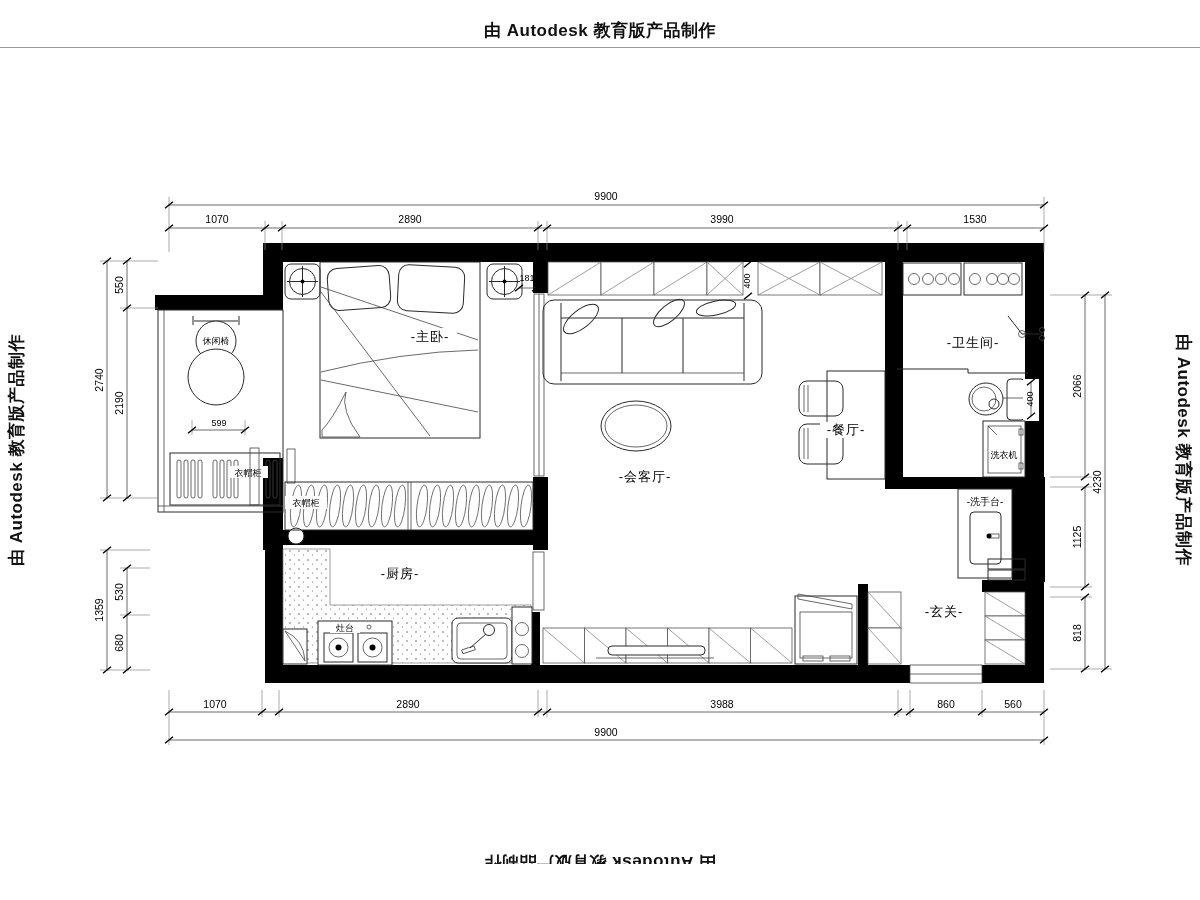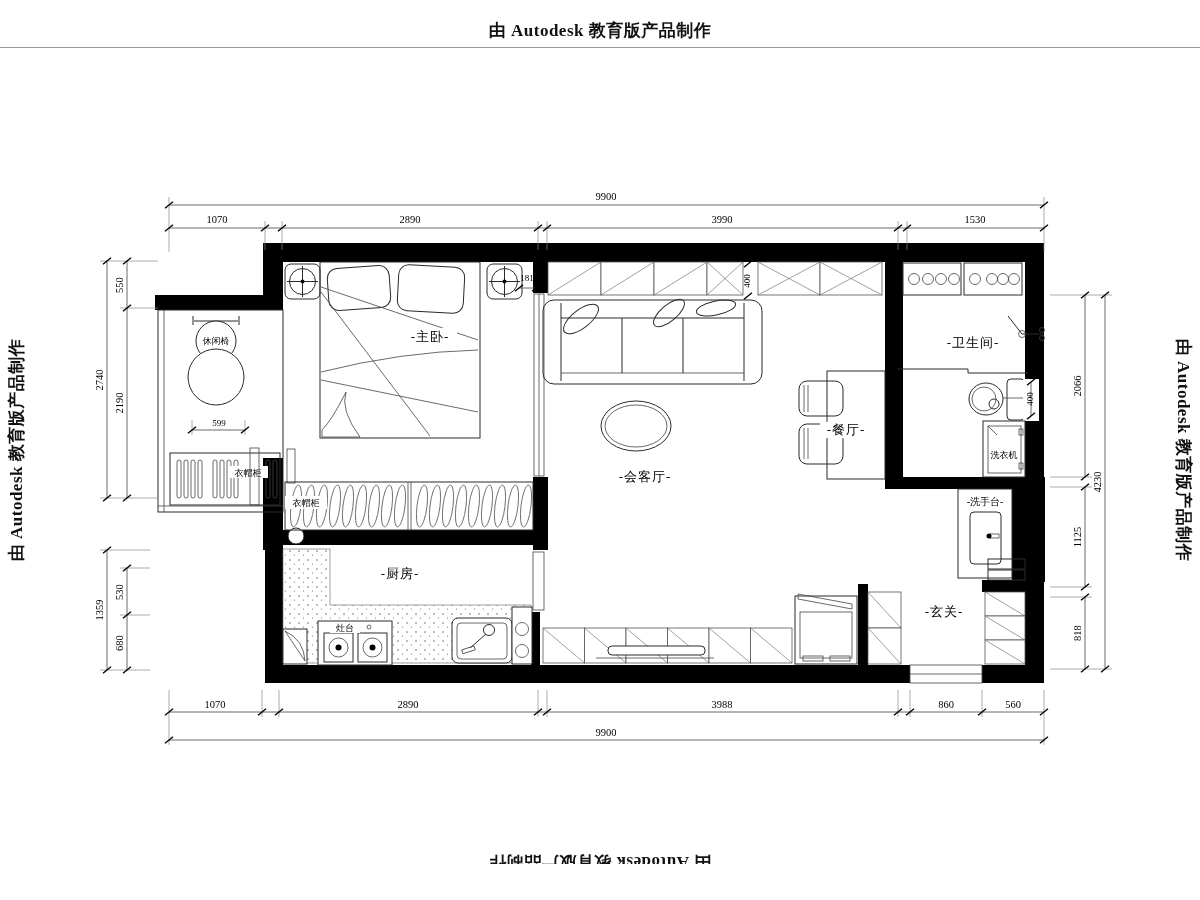--- a/index.html
+++ b/index.html
@@ -1,17 +1,17 @@
 <!DOCTYPE html>
 <html><head>
 <meta charset="utf-8">
 <style>
   html,body{margin:0;padding:0;background:#fff;}
   .sheet{position:relative;width:1200px;height:864px;background:#fff;overflow:hidden;
-         font-family:Liberation Serif, serif;color:#000;}
+         font-family:Liberation Sans, sans-serif;color:#000;}
   .stamp{position:absolute;white-space:nowrap;font-size:17px;font-weight:700;
          letter-spacing:.5px;color:#111;}
   .stamp-top{left:600px;top:30px;transform:translate(-50%,-50%);}
   .stamp-bottom{left:600px;top:862px;transform:translate(-50%,-50%) rotate(180deg);}
   .stamp-left{left:16px;top:450px;transform:translate(-50%,-50%) rotate(-90deg);}
   .stamp-right{left:1183px;top:450px;transform:translate(-50%,-50%) rotate(90deg);}
   .topline{position:absolute;left:0;top:47px;width:1200px;height:0;border-top:1px solid #9a9a9a;}
   svg{position:absolute;left:0;top:0;}
   .wall{fill:#000;stroke:none;}
   .fl{fill:none;stroke:#2a2a2a;stroke-width:1;}            

